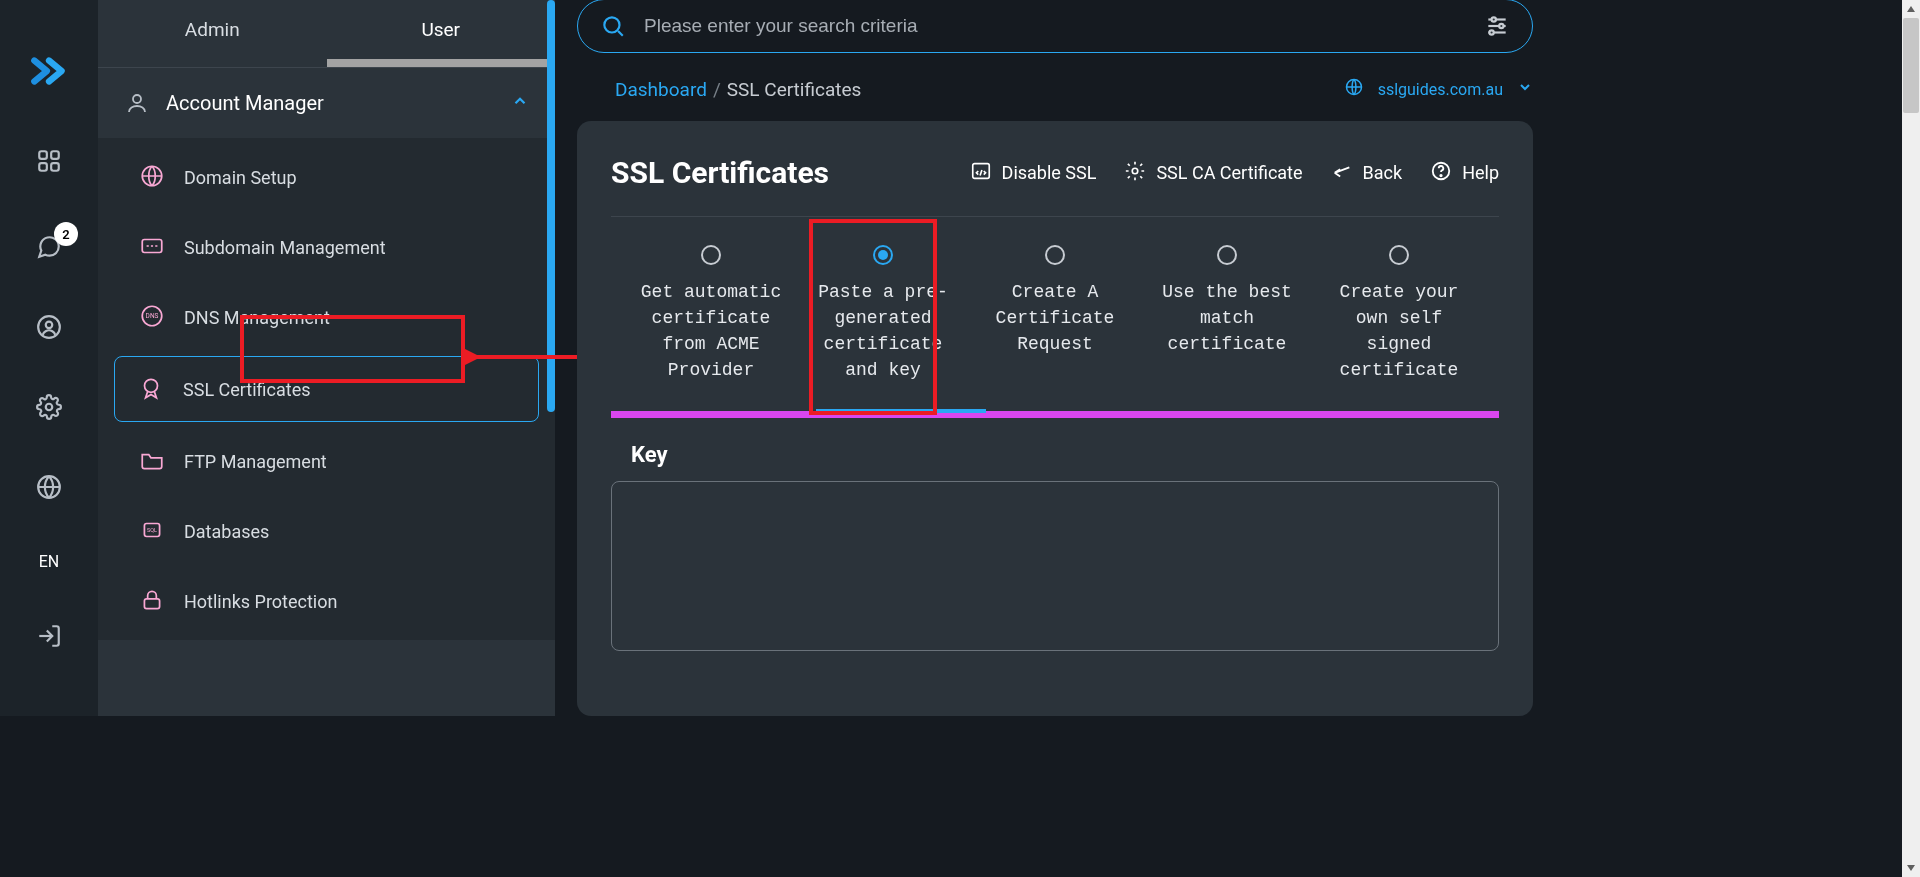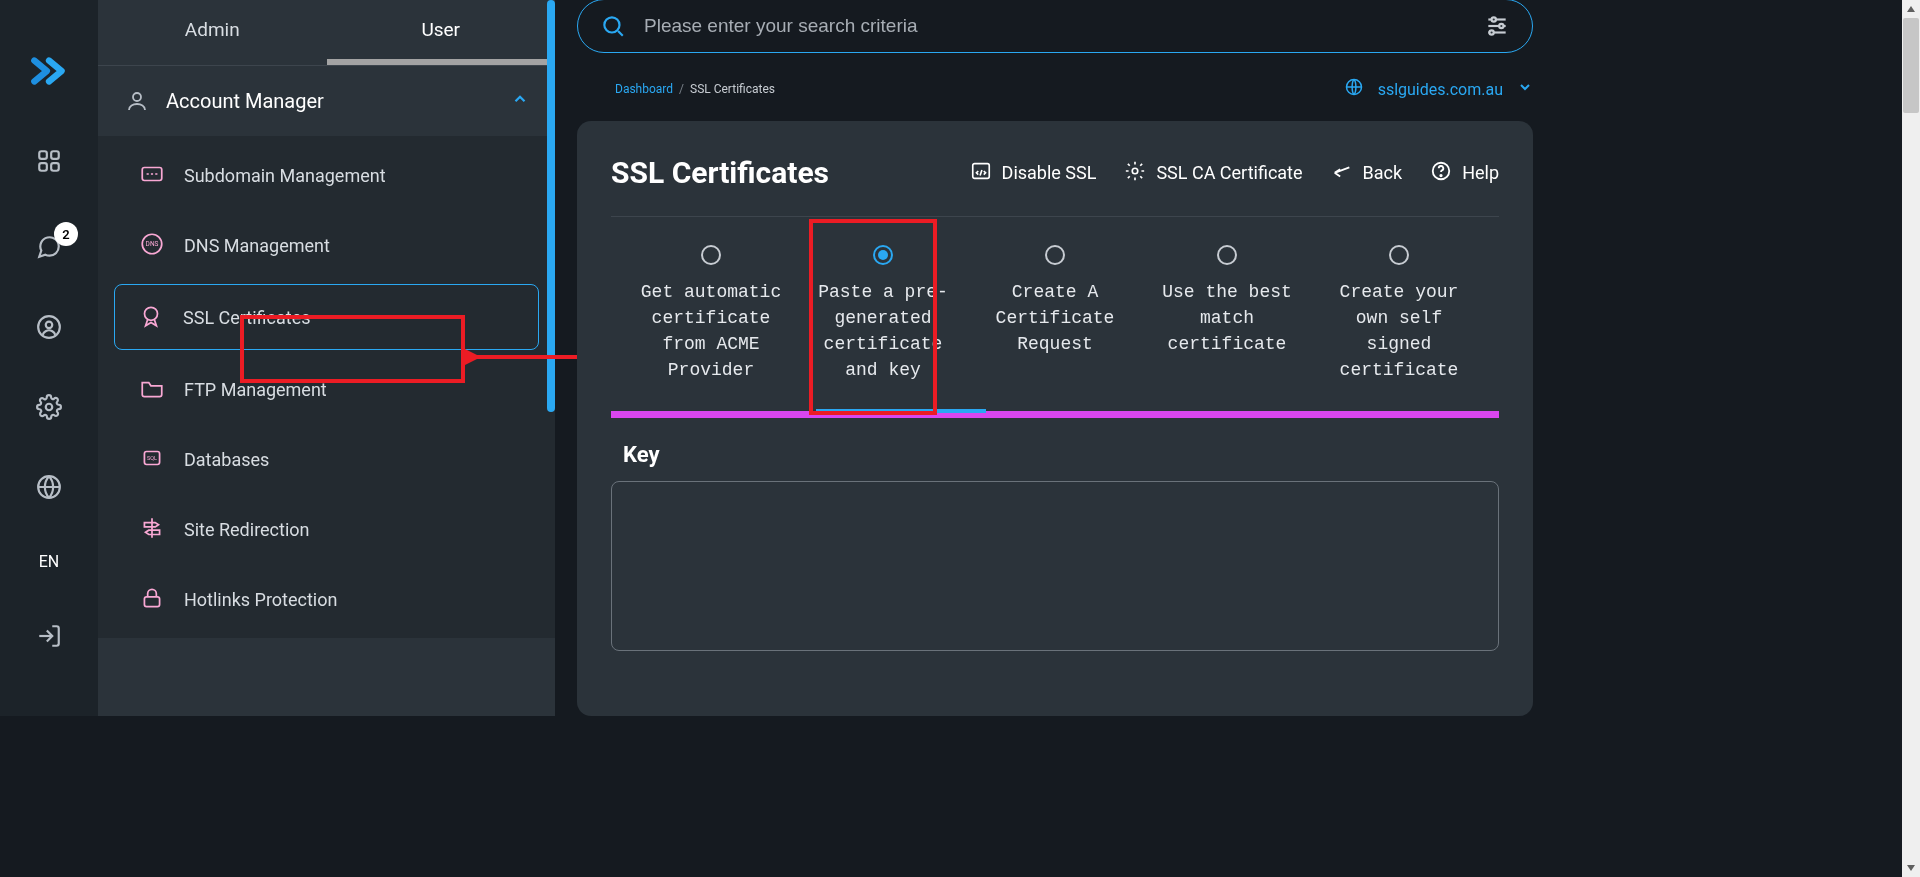--- a/index.html
+++ b/index.html
@@ -34,21 +34,21 @@
 }
 .sidebar {
   width: 457px; background: #2b333a; flex-shrink: 0; position: relative;
   padding: 0 0 0 0;
 }
 .tabs { display: flex; margin: 0 0 0 0; border-bottom: 1px solid #3d454d; }
 .tab {
   flex: 1; text-align: center; padding: 18px 0; font-size: 19px; color: #d8dde2;
   cursor: pointer;
 }
-.tab.active { border-bottom: 6px solid #a3a3a3; color: #fff; }
+.tab.active { border-bottom: 8px solid #a3a3a3; color: #fff; }
 .section-header {
   display: flex; align-items: center; gap: 16px; padding: 22px 26px;
   cursor: pointer;
 }
 .section-header .sh-icon { width: 26px; height: 26px; color: #b7bec6; display:flex; align-items:center; justify-content:center;}
 .section-header .sh-icon svg { width: 24px; height: 24px; }
 .section-header .sh-label { flex: 1; font-size: 20px; color: #fff; }
 .section-header .sh-chev { color: #2aa8f2; }
 .section-header .sh-chev svg { width: 18px; height: 18px; }
 .menu { background: #232a30; padding: 4px 0; }
@@ -90,21 +90,21 @@
   font-size: 19px;
 }
 .searchbar input::placeholder { color: #a7adb4; }
 .searchbar .sliders-icon { color: #c7ccd2; width: 26px; height: 26px; cursor: pointer; }
 .searchbar .sliders-icon svg { width: 26px; height: 26px; }
 
 .crumb-row {
   display: flex; align-items: center; justify-content: space-between;
   padding: 24px 0 10px 38px;
 }
-.crumb-row .crumbs { font-size: 12px; display: flex; align-items: center; gap: 6px;}
+.crumb-row .crumbs { font-size: 19px; display: flex; align-items: center; gap: 6px;}
 .crumb-row .crumbs a { color: #2aa8f2; text-decoration: none; }
 .crumb-row .crumbs .sep { color: #788088; }
 .crumb-row .crumbs .cur { color: #c7ccd2; }
 .domain-sel { display: flex; align-items: center; gap: 14px; color: #2aa8f2; font-size: 16px; cursor: pointer; }
 .domain-sel svg { width: 20px; height: 20px; }
 .domain-sel .chev svg { width: 16px; height: 16px; }
 
 .panel {
   background: #2b333a; border-radius: 14px; margin-top: 10px; padding: 34px;
   flex: 1;
@@ -123,21 +123,21 @@
   content: ""; position: absolute; left: 3px; top: 3px; width: 10px; height: 10px; border-radius: 50%;
   background: #2aa8f2;
 }
 .ropt .rl { text-align: center; font-size: 18px; line-height: 1.45; color: #e6e9ed; }
 .underline {
   position: absolute; bottom: -2px; height: 4px; background: #2aa8f2;
   left: 205px; width: 170px;
 }
 .red-box.option-box { left: 198px; top: 2px; width: 128px; height: 196px; }
 
-.field-label { font-size: 22px; font-weight: 700; margin: 24px 0 14px 12px; }
+.field-label { font-size: 22px; font-weight: 700; margin: 24px 0 14px 20px; }
 .textarea {
   width: 100%; height: 170px; border: 1.5px solid #6a727a; border-radius: 8px;
   background: transparent; resize: none; outline: none; padding: 14px; color:#fff;
 }
 
 
 .os-scroll {
   position: fixed; right: 0; top: 0; width: 18px; height: 100%;
   background: #efefef;
 }
@@ -217,20 +217,29 @@
       <span class="sh-chev">
         <svg viewBox="0 0 24 24" fill="none" stroke="currentColor" stroke-width="3">
             <polyline points="6 15 12 9 18 15"></polyline>
           </svg>
       </span>
     </div>
     <div class="menu">
       <div class="menu-item">
         <span class="mi-icon">
             <svg viewBox="0 0 24 24" fill="none" stroke="currentColor" stroke-width="1.6">
+              <circle cx="12" cy="12" r="9"></circle>
+              <path d="M3 12h18M12 3c4 4 4 14 0 18M12 3c-4 4-4 14 0 18"></path>
+            </svg>
+          </span>
+        <span>Domain Setup</span>
+      </div>
+      <div class="menu-item">
+        <span class="mi-icon">
+            <svg viewBox="0 0 24 24" fill="none" stroke="currentColor" stroke-width="1.6">
               <rect x="3" y="6" width="18" height="12" rx="2"></rect>
               <path d="M7 12h2M11 12h2M15 12h2"></path>
             </svg>
           </span>
         <span>Subdomain Management</span>
       </div>
       <div class="menu-item">
         <span class="mi-icon">
             <svg viewBox="0 0 24 24" fill="none" stroke="currentColor" stroke-width="1.6">
               <circle cx="12" cy="12" r="9"></circle>
@@ -257,28 +266,20 @@
         <span>FTP Management</span>
       </div>
       <div class="menu-item">
         <span class="mi-icon">
             <svg viewBox="0 0 24 24" fill="none" stroke="currentColor" stroke-width="1.6">
               <rect x="5" y="6" width="14" height="12" rx="2"></rect>
               <text x="12" y="14" text-anchor="middle" font-size="5" fill="currentColor" stroke="none">SQL</text>
             </svg>
           </span>
         <span>Databases</span>
-      </div>
-      <div class="menu-item">
-        <span class="mi-icon">
-            <svg viewBox="0 0 24 24" fill="none" stroke="currentColor" stroke-width="1.6">
-              <path d="M12 3v18M5 7h10l3 2-3 2H5zM19 14H9l-3 2 3 2h10z"></path>
-            </svg>
-          </span>
-        <span>Site Redirection</span>
       </div>
       <div class="menu-item">
         <span class="mi-icon">
             <svg viewBox="0 0 24 24" fill="none" stroke="currentColor" stroke-width="1.6">
               <rect x="5" y="11" width="14" height="9" rx="2"></rect>
               <path d="M8 11V8a4 4 0 0 1 8 0v3"></path>
             </svg>
           </span>
         <span>Hotlinks Protection</span>
       </div>

